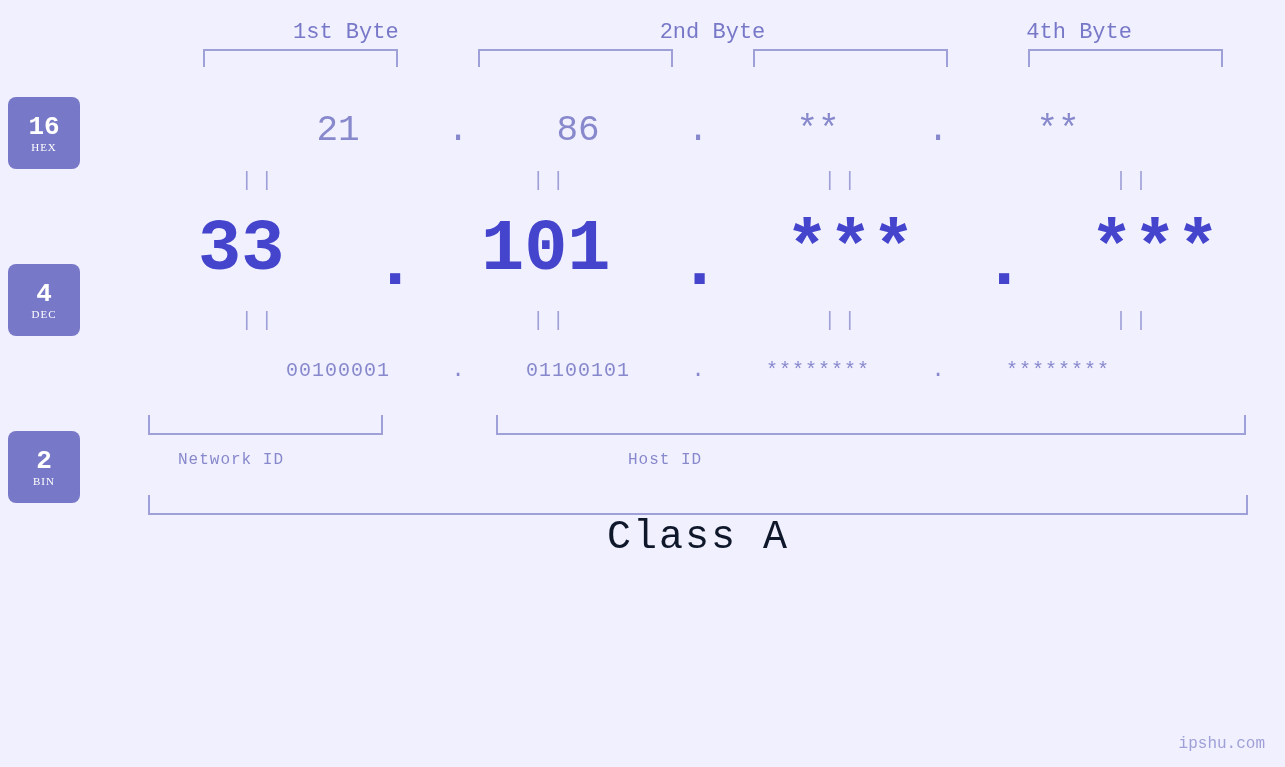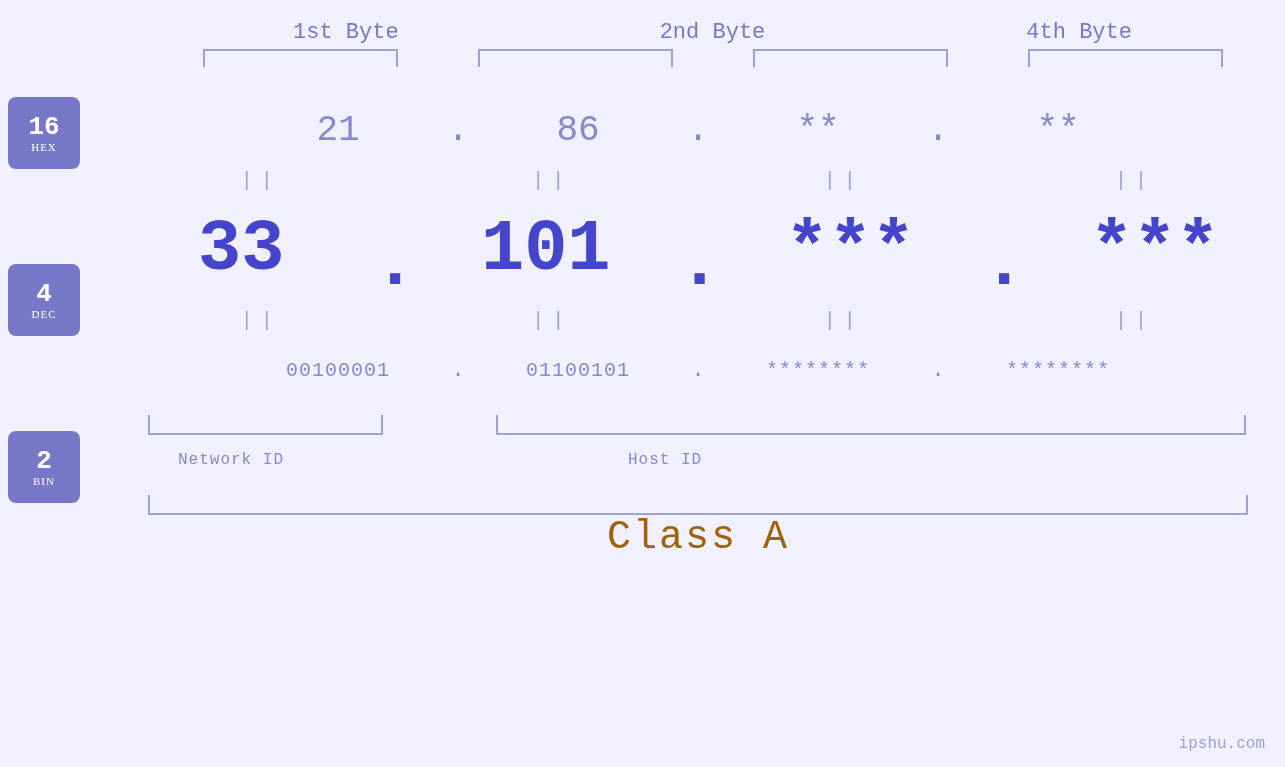--- a/index.html
+++ b/index.html
@@ -251,21 +251,21 @@
     .big-bottom-bracket {
       width: 1100px;
       height: 20px;
       border: 2px solid #a0a0d8;
       border-top: none;
       margin-top: 6px;
     }
 
     
     .class-label {
-      color: #a16207;
+      color: #0f172a;
       font-size: 40px;
       font-family: 'Courier New', Courier, monospace;
       letter-spacing: 2px;
       margin-top: 32px;
     }
 
     
     .watermark {
       position: absolute;
       bottom: 14px;

